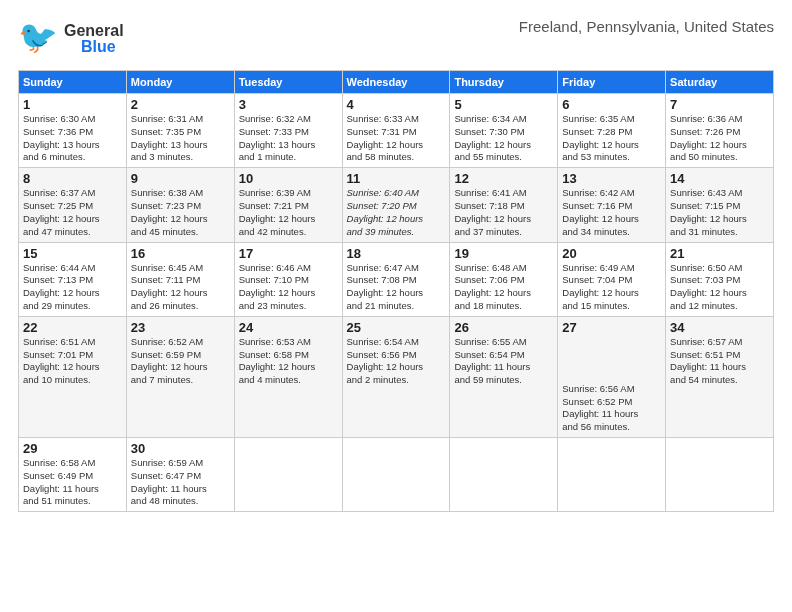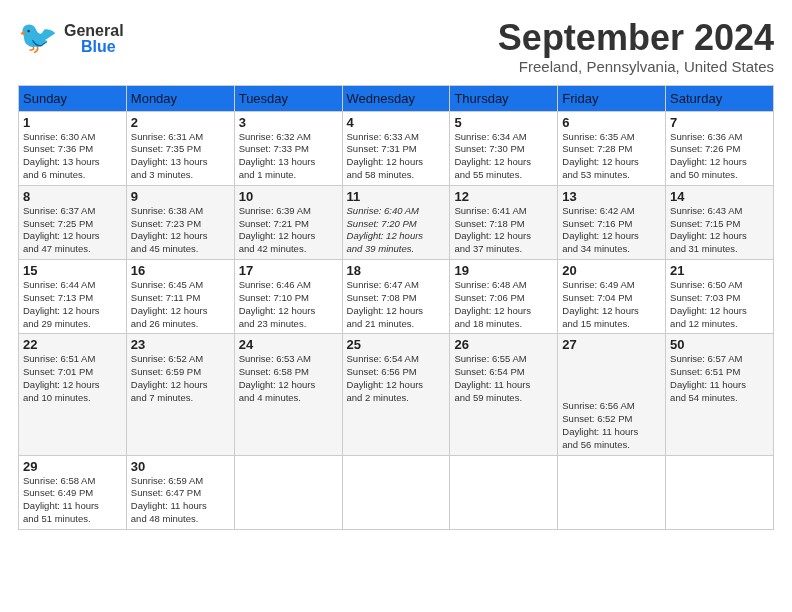--- a/index.html
+++ b/index.html
@@ -33,23 +33,23 @@
       font-size: 15px;
       color: #555;
     }
     .calendar {
       width: 100%;
       border-collapse: collapse;
       font-size: 10px;
     }
     .calendar th {
       background: #1a73e8;
-      color: #0f172a;
-      font-size: 13px;
-      font-weight: normal;
+      color: #ffffff;
+      font-size: 11px;
+      font-weight: bold;
       padding: 5px 4px;
       text-align: left;
       border: 1px solid #ccc;
     }
     .calendar td {
       border: 1px solid #ccc;
       vertical-align: top;
       padding: 3px 4px;
       width: 108px;
       min-height: 68px;
@@ -105,21 +105,20 @@
 
       <svg width="42" height="42" viewBox="0 0 42 42">
         <text x="0" y="30" font-size="32" fill="#1a73e8">🐦</text>
       </svg>
       <div class="logo-name">
         <span class="logo-general">General</span>
         <span class="logo-blue">Blue</span>
       </div>
     </div>
     <div class="title-block">
-      <div class="month-title">September 2024</div>
       <div class="subtitle">Freeland, Pennsylvania, United States</div>
     </div>
   </div>
 
   <table class="calendar">
     <thead>
       <tr>
       <th>Sunday</th>
           <th>Monday</th>
           <th>Tuesday</th>
@@ -320,21 +319,21 @@
 and 59 minutes.</div>
           </td>
           <td>
             <span class="day-num">27</span>
             <div class="day-info" style="white-space: pre-line; margin-top: 48px;">Sunrise: 6:56 AM
 Sunset: 6:52 PM
 Daylight: 11 hours
 and 56 minutes.</div>
           </td>
           <td>
-            <span class="day-num">50</span>
+            <span class="day-num">34</span>
             <div class="day-info" style="white-space: pre-line;">Sunrise: 6:57 AM
 Sunset: 6:51 PM
 Daylight: 11 hours
 and 54 minutes.</div>
           </td>
         </tr>
         <tr>
           <td>
             <span class="day-num">29</span>
             <div class="day-info" style="white-space: pre-line;">Sunrise: 6:58 AM

